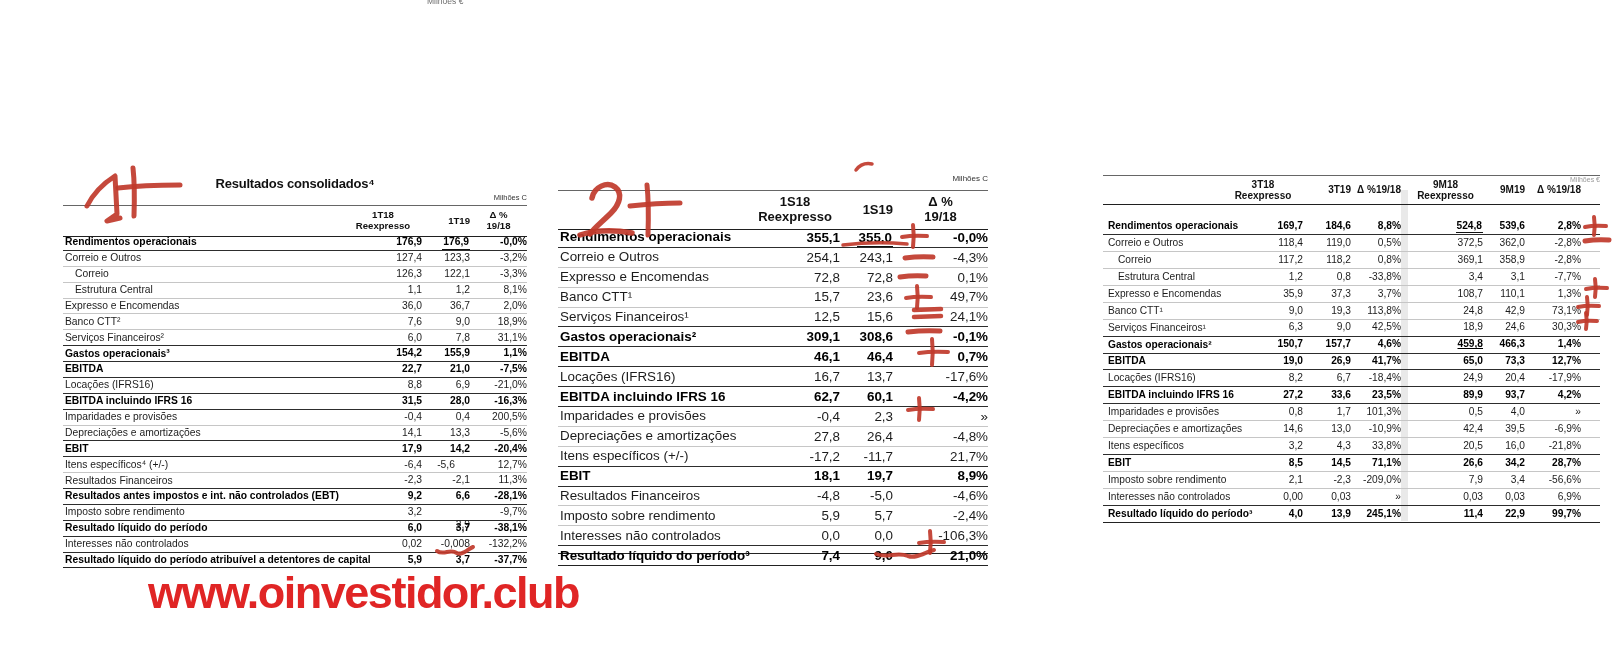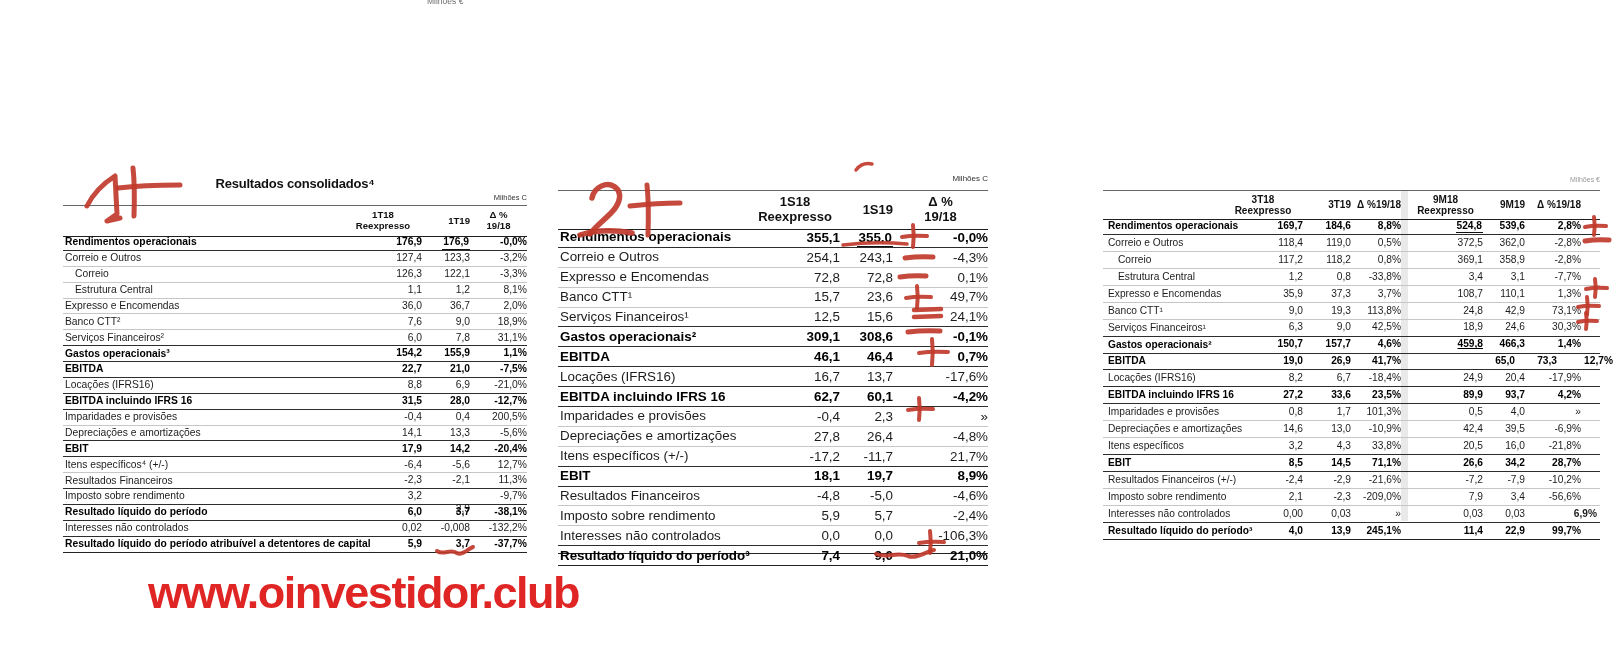--- a/index.html
+++ b/index.html
@@ -137,21 +137,21 @@
           <div class="num" style="width: 78px;">8,8</div>
           <div class="num" style="width: 48px;">6,9</div>
           <div class="num" style="width: 57px;">-21,0%</div>
         </div>
         <div class="row b sep-d" style="height: 14.88px; font-size: 10.3px; padding-left: 2px;">
           <div class="lbl" style="width: 279px; flex: 0 0 auto;">
             <i>EBITDA incluindo IFRS 16</i>
           </div>
           <div class="num" style="width: 78px;">31,5</div>
           <div class="num" style="width: 48px;">28,0</div>
-          <div class="num" style="width: 57px;">-12,7%</div>
+          <div class="num" style="width: 57px;">-16,3%</div>
         </div>
         <div class="row sep-d" style="height: 14.88px; font-size: 10.3px; padding-left: 2px;">
           <div class="lbl" style="width: 279px; flex: 0 0 auto;">
             <i>Imparidades e provisões</i>
           </div>
           <div class="num" style="width: 78px;">-0,4</div>
           <div class="num" style="width: 48px;">0,4</div>
           <div class="num" style="width: 57px;">200,5%</div>
         </div>
         <div class="row sep-l" style="height: 14.88px; font-size: 10.3px; padding-left: 2px;">
@@ -168,30 +168,38 @@
           </div>
           <div class="num" style="width: 78px;">17,9</div>
           <div class="num" style="width: 48px;">14,2</div>
           <div class="num" style="width: 57px;">-20,4%</div>
         </div>
         <div class="row sep-d" style="height: 14.88px; font-size: 10.3px; padding-left: 2px;">
           <div class="lbl" style="width: 279px; flex: 0 0 auto;">
             <i>Itens específicos⁴ (+/-)</i>
           </div>
           <div class="num" style="width: 78px;">-6,4</div>
-          <div class="num" style="width: 48px;">-5,6</div>
+          <div class="num" style="width: 48px; text-align: center;">-5,6</div>
           <div class="num" style="width: 57px;">12,7%</div>
         </div>
         <div class="row sep-l" style="height: 14.88px; font-size: 10.3px; padding-left: 2px;">
           <div class="lbl" style="width: 279px; flex: 0 0 auto;">
             <i>Resultados Financeiros</i>
           </div>
           <div class="num" style="width: 78px;">-2,3</div>
           <div class="num" style="width: 48px;">-2,1</div>
           <div class="num" style="width: 57px;">11,3%</div>
+        </div>
+        <div class="row b sep-d" style="height: 14.88px; font-size: 10.3px; padding-left: 2px;">
+          <div class="lbl" style="width: 279px; flex: 0 0 auto;">
+            <i>Resultados antes impostos e int. não controlados (EBT)</i>
+          </div>
+          <div class="num" style="width: 78px;">9,2</div>
+          <div class="num" style="width: 48px;">6,6</div>
+          <div class="num" style="width: 57px;">-28,1%</div>
         </div>
         <div class="row sep-d" style="height: 14.88px; font-size: 10.3px; padding-left: 2px;">
           <div class="lbl" style="width: 279px; flex: 0 0 auto;">
             <i>Imposto sobre rendimento</i>
           </div>
           <div class="num" style="width: 78px;">3,2</div>
           <div class="num" style="width: 48px; margin-top: 25px;">2,9</div>
           <div class="num" style="width: 57px;">-9,7%</div>
         </div>
         <div class="row b sep-d" style="height: 14.88px; font-size: 10.3px; padding-left: 2px;">
@@ -370,21 +378,21 @@
           <div class="num" style="width: 90px;">7,4</div>
           <div class="num" style="width: 53px;">9,0</div>
           <div class="num" style="width: 95px;">21,0%</div>
         </div>
       </div>
       <div class="dbl" style="top: 397.3px;"></div>
     </section>
   <section class="tbl" style="left: 1103px; top: 175px; width: 497px;">
       <div class="tbl-unit" style="top: 1px; font-size: 7px; color: rgb(153, 153, 153);">Milhões €</div>
       <div class="gutter-band" style="left: 298px; width: 7px; top: 15px; height: 331.05px;"></div>
-      <div class="head" style="top: 15px; height: 28px; font-size: 10px; padding-left: 5px; padding-right: 19px;">
+      <div class="head" style="top: 0; height: 28px; font-size: 10px; padding-left: 5px; padding-right: 19px;">
         <div style="width: 115px; flex: 0 0 auto;"></div>
         <div class="hcell ctr" style="width: 80px; flex: 0 0 auto;">
           <span>3T18</span>
           <span>Reexpresso</span>
         </div>
         <div class="hcell" style="width: 48px; flex: 0 0 auto;">3T19</div>
         <div class="hcell" style="width: 50px; flex: 0 0 auto;">Δ %19/18</div>
         <div class="gut" style="width: 7px; flex: 0 0 auto;"></div>
         <div class="hcell ctr" style="width: 75px; flex: 0 0 auto;">
           <span>9M18</span>
@@ -491,21 +499,21 @@
           <div class="num" style="width: 56px;">1,4%</div>
         </div>
         <div class="row b sep-d" style="height: 15.95px; font-size: 10.2px; padding-left: 5px; padding-right: 19px;">
           <div class="lbl" style="width: 115px; flex: 0 0 auto;">
             <i>EBITDA</i>
           </div>
           <div class="num" style="width: 80px;">19,0</div>
           <div class="num" style="width: 48px;">26,9</div>
           <div class="num" style="width: 50px;">41,7%</div>
           <div class="gut" style="width: 7px;"></div>
-          <div class="num" style="width: 75px; padding-left: 32px;">65,0</div>
+          <div class="num" style="width: 75px;">65,0</div>
           <div class="num" style="width: 42px;">73,3</div>
           <div class="num" style="width: 56px;">12,7%</div>
         </div>
         <div class="row sep-d" style="height: 15.95px; font-size: 10.2px; padding-left: 5px; padding-right: 19px;">
           <div class="lbl" style="width: 115px; flex: 0 0 auto;">
             <i>Locações (IFRS16)</i>
           </div>
           <div class="num" style="width: 80px;">8,2</div>
           <div class="num" style="width: 48px;">6,7</div>
           <div class="num" style="width: 50px;">-18,4%</div>
@@ -567,32 +575,20 @@
             <i>EBIT</i>
           </div>
           <div class="num" style="width: 80px; text-align: right;">8,5</div>
           <div class="num" style="width: 48px;">14,5</div>
           <div class="num" style="width: 50px;">71,1%</div>
           <div class="gut" style="width: 7px;"></div>
           <div class="num" style="width: 75px;">26,6</div>
           <div class="num" style="width: 42px;">34,2</div>
           <div class="num" style="width: 56px;">28,7%</div>
         </div>
-        <div class="row sep-d" style="height: 15.95px; font-size: 10.2px; padding-left: 5px; padding-right: 19px;">
-          <div class="lbl" style="width: 115px; flex: 0 0 auto;">
-            <i>Resultados Financeiros (+/-)</i>
-          </div>
-          <div class="num" style="width: 80px;">-2,4</div>
-          <div class="num" style="width: 48px;">-2,9</div>
-          <div class="num" style="width: 50px;">-21,6%</div>
-          <div class="gut" style="width: 7px;"></div>
-          <div class="num" style="width: 75px;">-7,2</div>
-          <div class="num" style="width: 42px;">-7,9</div>
-          <div class="num" style="width: 56px;">-10,2%</div>
-        </div>
         <div class="row sep-l" style="height: 15.95px; font-size: 10.2px; padding-left: 5px; padding-right: 19px;">
           <div class="lbl" style="width: 115px; flex: 0 0 auto;">
             <i>Imposto sobre rendimento</i>
           </div>
           <div class="num" style="width: 80px;">2,1</div>
           <div class="num" style="width: 48px;">-2,3</div>
           <div class="num" style="width: 50px;">-209,0%</div>
           <div class="gut" style="width: 7px;"></div>
           <div class="num" style="width: 75px;">7,9</div>
           <div class="num" style="width: 42px;">3,4</div>
@@ -601,21 +597,21 @@
         <div class="row sep-l" style="height: 15.95px; font-size: 10.2px; padding-left: 5px; padding-right: 19px;">
           <div class="lbl" style="width: 115px; flex: 0 0 auto;">
             <i>Interesses não controlados</i>
           </div>
           <div class="num" style="width: 80px;">0,00</div>
           <div class="num" style="width: 48px;">0,03</div>
           <div class="num" style="width: 50px;">»</div>
           <div class="gut" style="width: 7px;"></div>
           <div class="num" style="width: 75px;">0,03</div>
           <div class="num" style="width: 42px;">0,03</div>
-          <div class="num" style="width: 72px; font-weight: bold;">6,9%</div>
+          <div class="num" style="width: 56px;">6,9%</div>
         </div>
         <div class="row b sep-d last" style="height: 15.95px; font-size: 10.2px; padding-left: 5px; padding-right: 19px;">
           <div class="lbl" style="width: 115px; flex: 0 0 auto;">
             <i>Resultado líquido do período³</i>
           </div>
           <div class="num" style="width: 80px;">4,0</div>
           <div class="num" style="width: 48px;">13,9</div>
           <div class="num" style="width: 50px;">245,1%</div>
           <div class="gut" style="width: 7px;"></div>
           <div class="num" style="width: 75px;">11,4</div>

